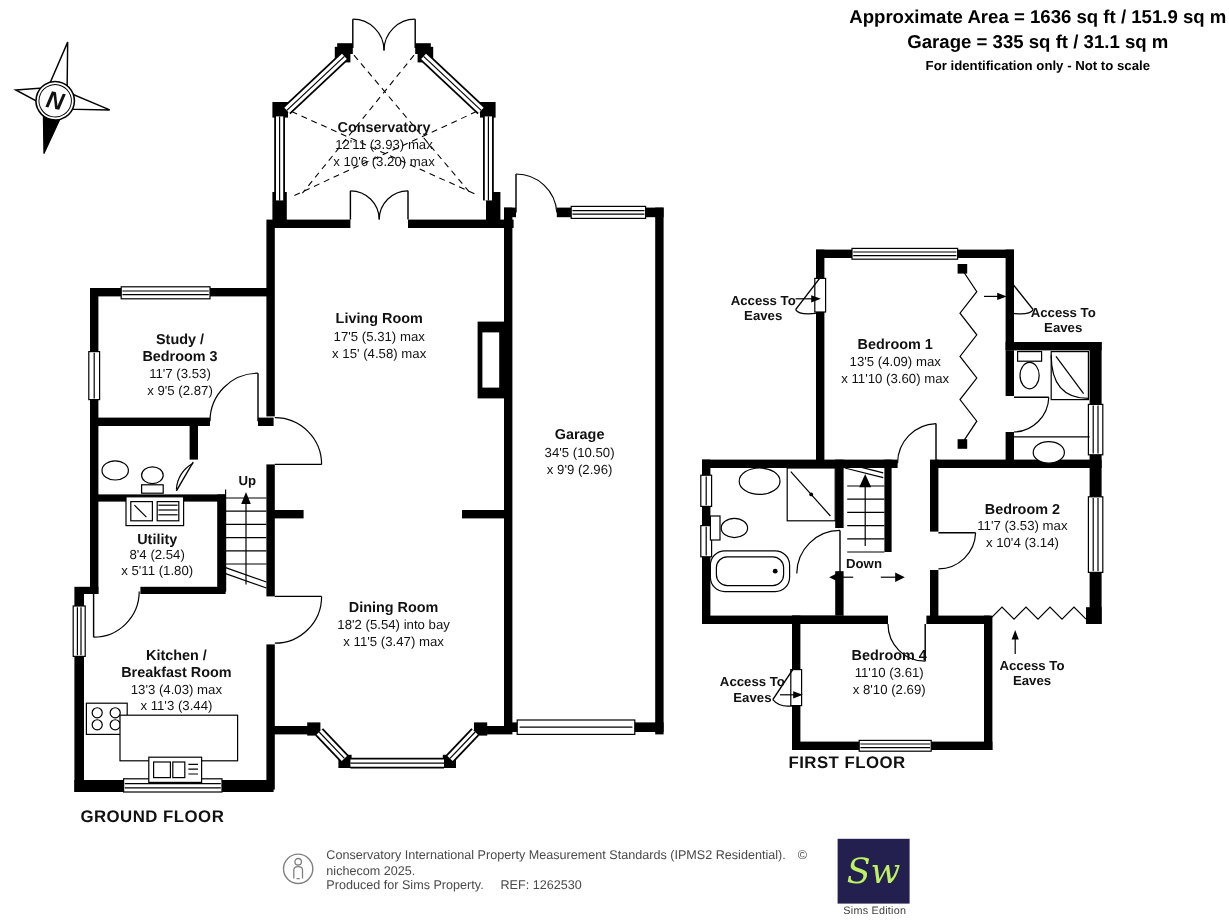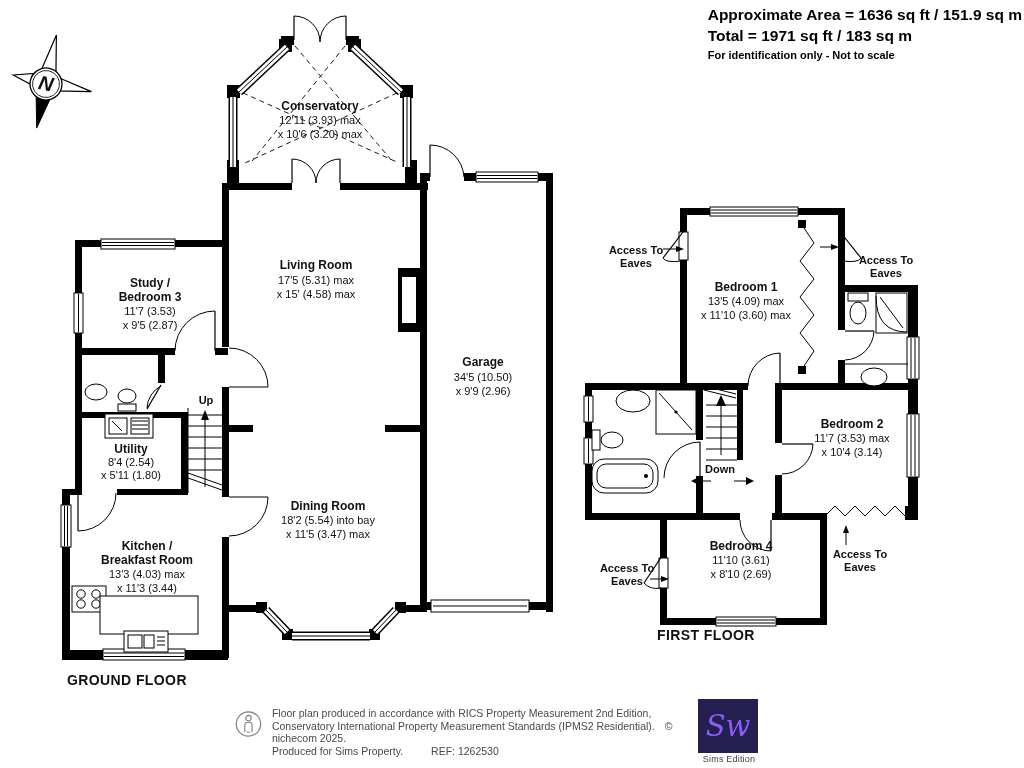--- a/index.html
+++ b/index.html
@@ -14,30 +14,30 @@
   .fx{fill:#fff;stroke:#000;stroke-width:1;}
   .t{fill:none;stroke:#000;stroke-width:1;}
   .g9{stroke:#000;stroke-width:9;}
   .g6{stroke:#fff;stroke-width:6;}
   .g1{stroke:#000;stroke-width:1;}
   .dash{stroke:#000;stroke-width:.9;stroke-dasharray:5 4;}
   .rn{font-size:12px;font-weight:bold;text-anchor:middle;}
   .rd{font-size:11px;text-anchor:middle;}
   .lab{font-size:11px;font-weight:bold;text-anchor:middle;}
   .ft{font-size:14px;font-weight:bold;letter-spacing:.4px;}
-  .hdr{position:absolute;top:4px;right:2px;text-align:left;color:#000;}
+  .hdr{position:absolute;top:4px;right:2px;text-align:center;color:#000;}
   .hdr .big{font-size:15.5px;font-weight:bold;line-height:21px;}
   .hdr .note{font-size:11px;margin-top:3px;font-weight:bold;}
   .ftr{position:absolute;left:234px;top:707px;display:flex;align-items:flex-start;gap:9px;
        color:#4a4a4a;font-size:10.5px;line-height:12.5px;width:470px;}
   .ftr .cpy{margin-left:10px;}
-  .ftr .ref{margin-left:28px;}
+  .ftr .ref{margin-left:14px;}
   .logo{position:absolute;left:698px;top:699px;width:62px;text-align:center;}
   .logo-sq{width:60px;height:54px;background:#232050;display:flex;align-items:center;justify-content:center;}
-  .logo-sw{font-family:"DejaVu Serif",serif;font-style:italic;font-size:29px;color:#8b5cf6;}
+  .logo-sw{font-family:"DejaVu Serif",serif;font-style:italic;font-size:29px;color:#bef264;}
   .logo-nm{font-size:9px;color:#3c3c3c;margin-top:1px;letter-spacing:.2px;}
 </style>
 </head>
 <body>
 
 <div class="page">
 
 <svg width="1024" height="768" viewBox="0 0 1024 768">
 
   <g transform="translate(46,84) rotate(12)">
@@ -385,34 +385,33 @@
     <text class="lab" x="860" y="558">Access To</text>
     <text class="lab" x="860" y="571">Eaves</text>
     <text class="lab" x="720" y="473" font-size="11.5">Down</text>
     <text class="ft" x="657" y="640">FIRST FLOOR</text>
   </g>
 </svg>
 
 
 <div class="hdr">
   <div class="big">Approximate Area = 1636 sq ft / 151.9 sq m</div>
-  <div class="big">Total = 1971 sq ft / 183 sq m</div>
+  <div class="big">Garage = 335 sq ft / 31.1 sq m</div>
   <div class="note">For identification only - Not to scale</div>
 </div>
 
 
 <div class="ftr">
   <svg width="32" height="34" viewBox="0 0 32 34">
     <circle cx="16" cy="17" r="13.5" fill="none" stroke="#808080" stroke-width="1.3"></circle>
     <circle cx="16" cy="10.5" r="3" fill="none" stroke="#808080" stroke-width="1.2"></circle>
     <path d="M12,26 L12,18 Q12,15 16,15 Q20,15 20,18 L20,26" fill="none" stroke="#808080" stroke-width="1.2"></path>
     <line x1="14.5" y1="26" x2="17.5" y2="26" stroke="#808080" stroke-width="1.2"></line>
   </svg>
   <div>
-    <div>Floor plan produced in accordance with RICS Property Measurement 2nd Edition,</div>
     <div><span>Conservatory International Property Measurement Standards (IPMS2 Residential).</span><span class="cpy">© nichecom 2025.</span></div>
     <div><span>Produced for Sims Property.</span><span class="ref">REF: 1262530</span></div>
   </div>
 </div>
 
 
 <div class="logo">
   <div class="logo-sq">
     <span class="logo-sw">Sw</span>
   </div>

